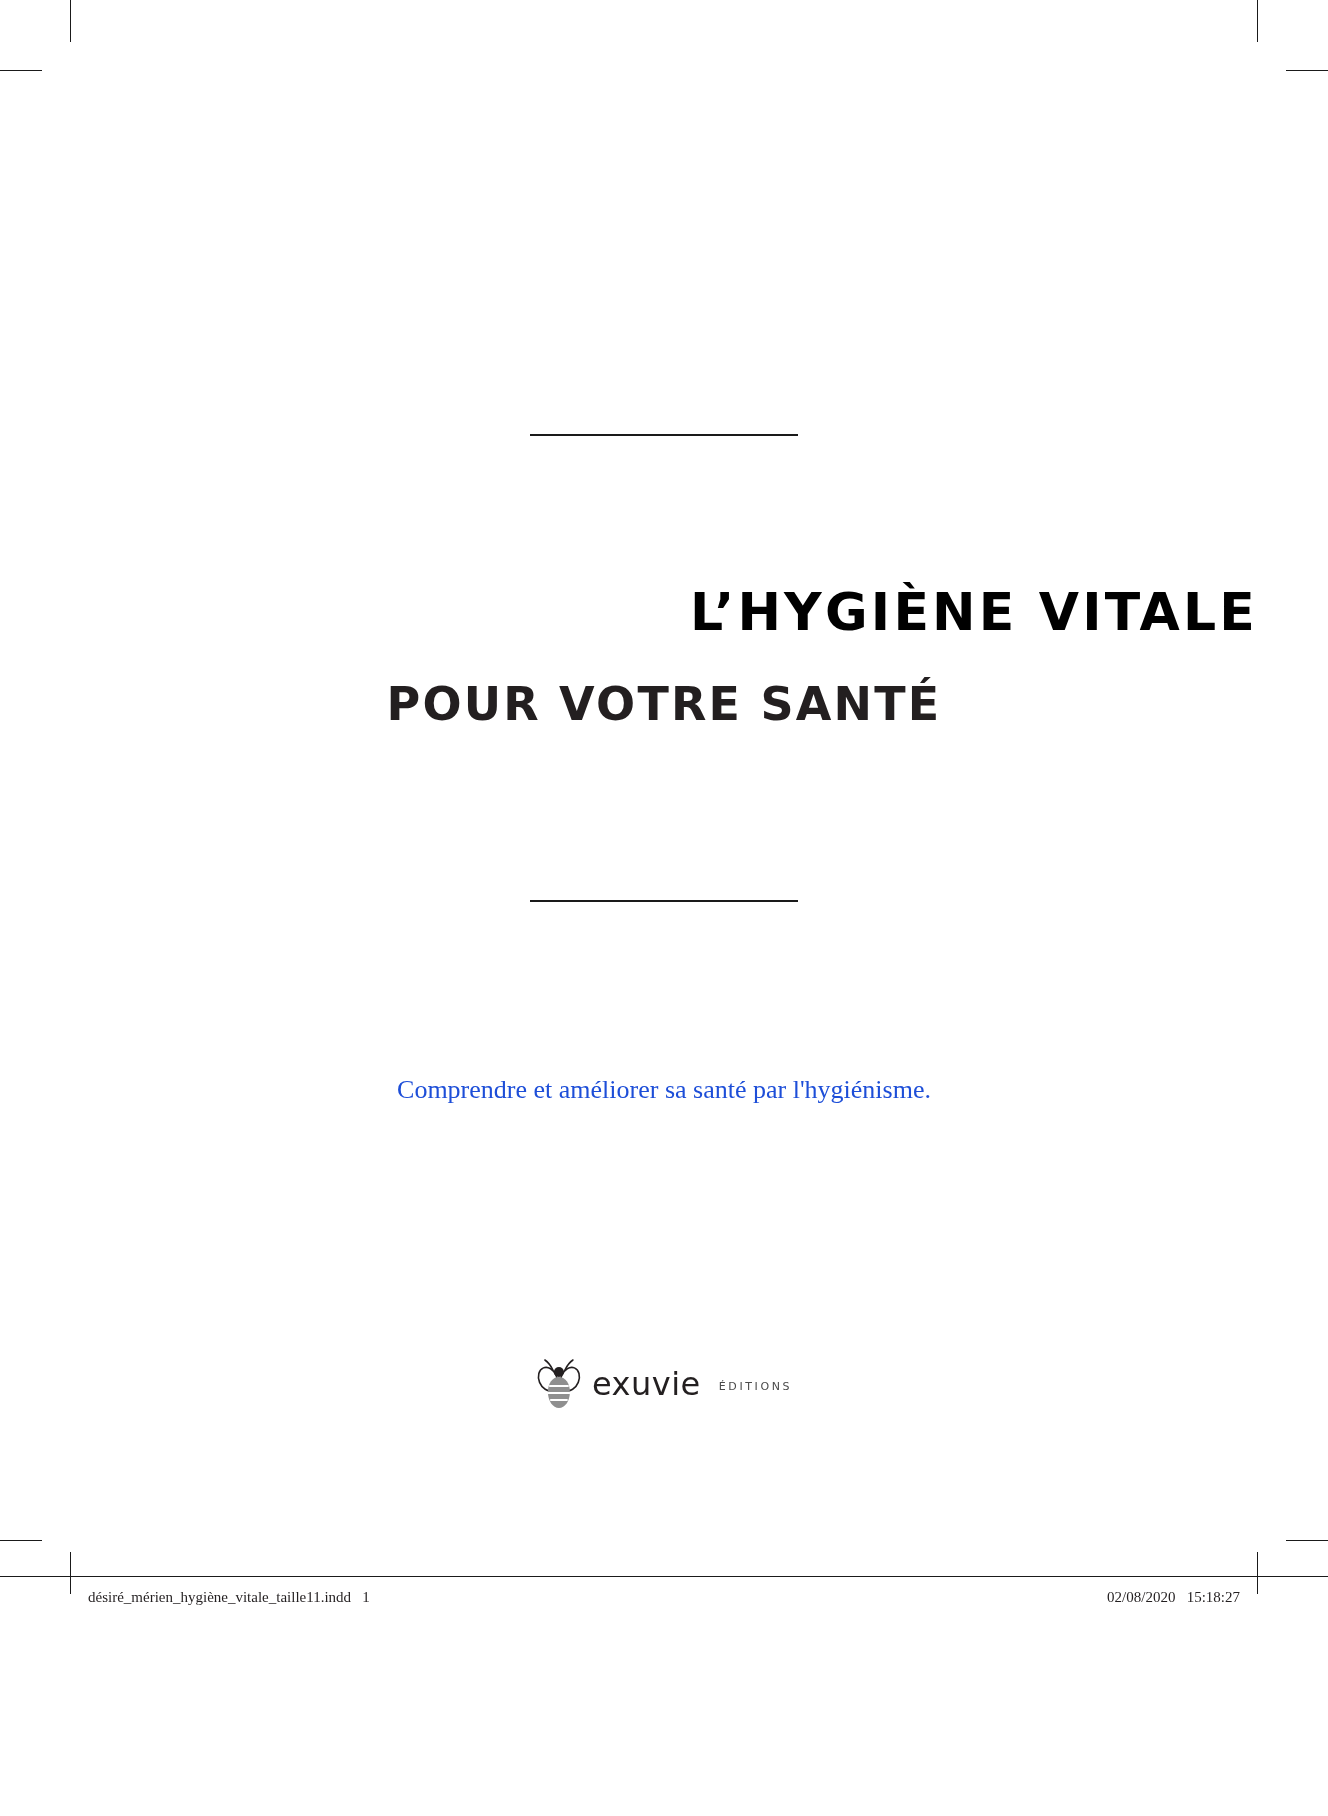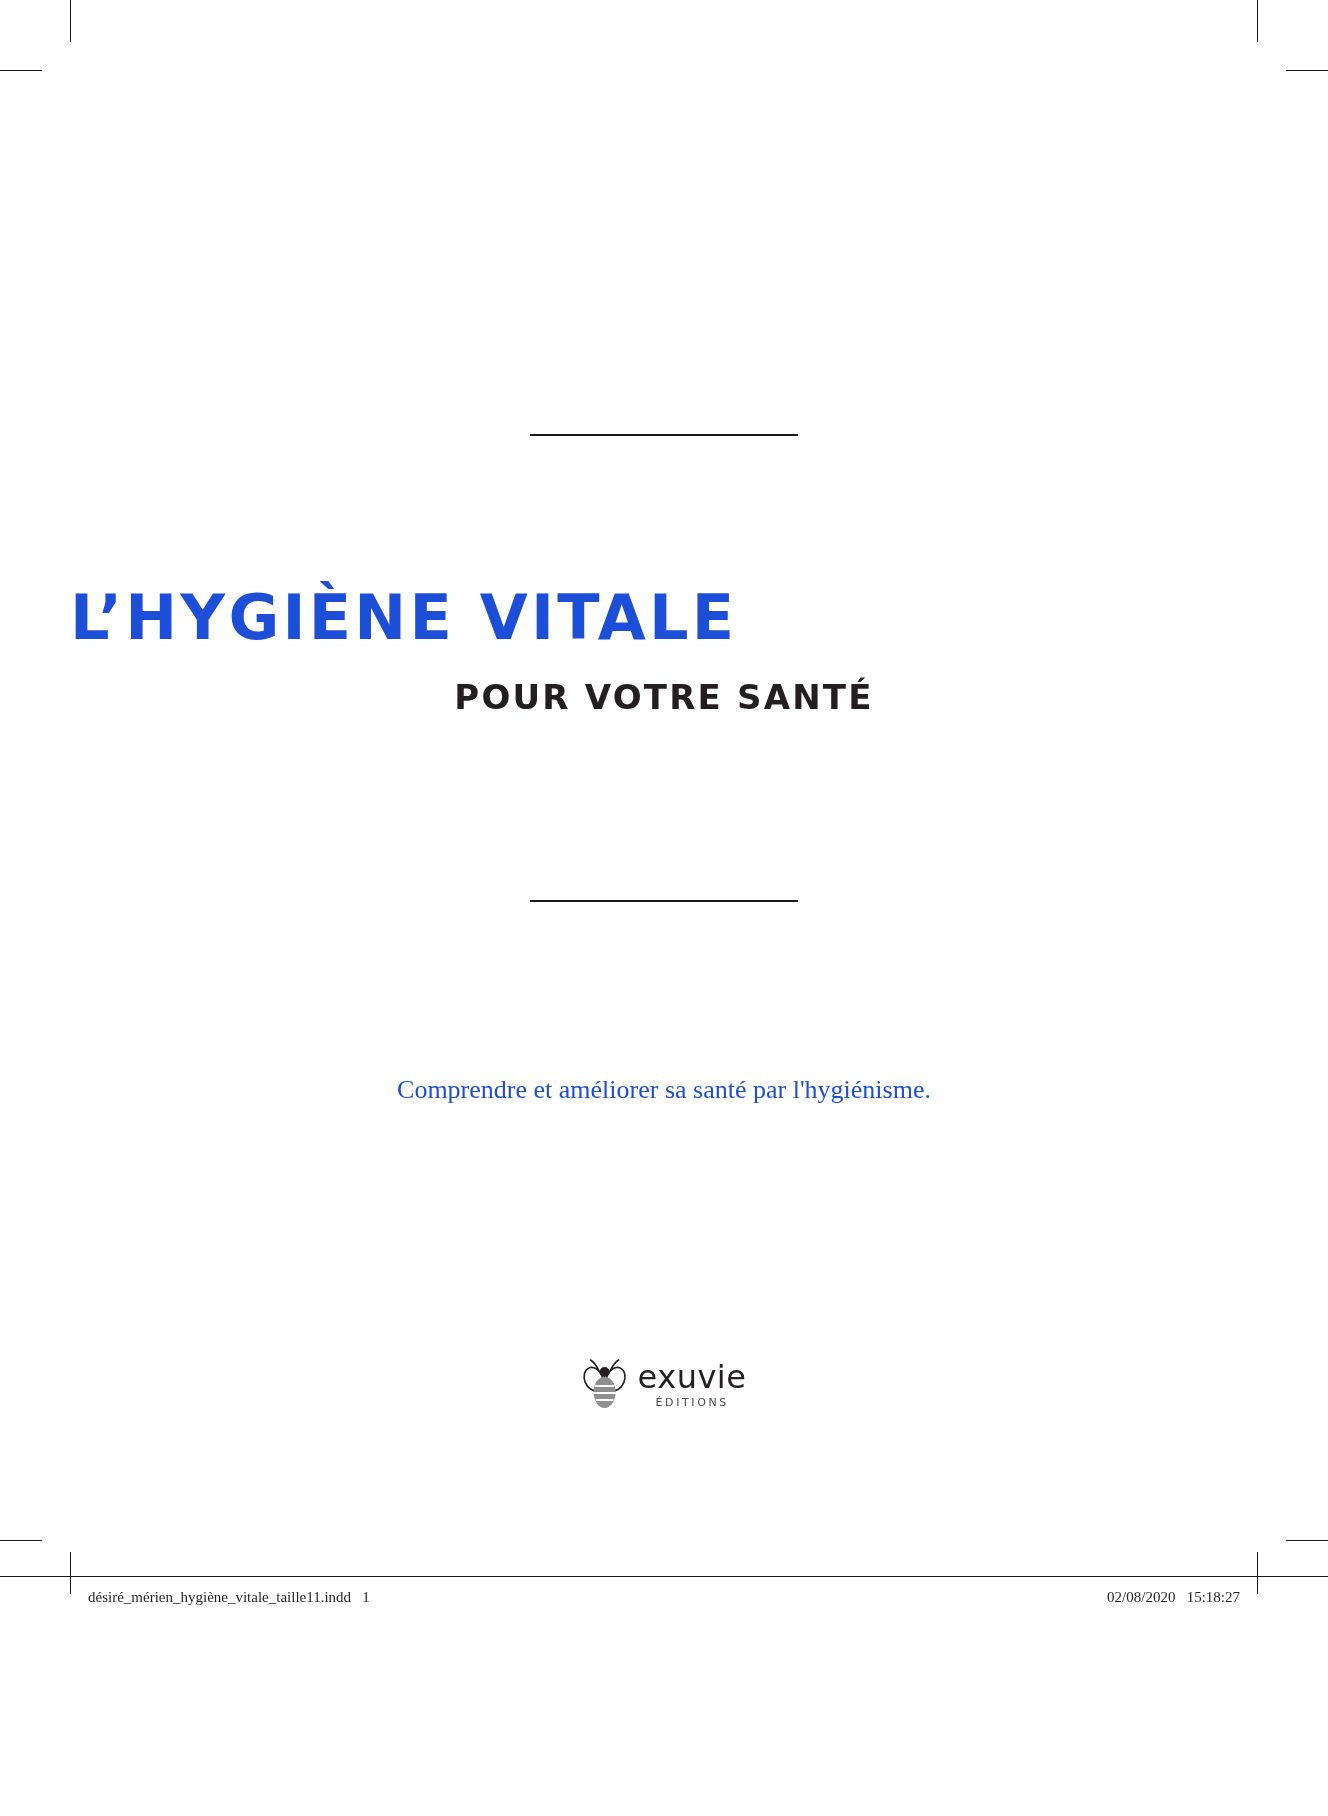--- a/index.html
+++ b/index.html
@@ -67,38 +67,38 @@
     background: #1a1a1a;
   }
   .rule-top { top: 364px; }
   .rule-bottom { top: 830px; }
 
   .title-main {
     position: absolute;
     top: 515px;
     left: 0;
     width: 100%;
-    text-align: left;
+    text-align: right;
     font-family: "DejaVu Sans", sans-serif;
     font-weight: bold;
-    font-size: 62px;
+    font-size: 52px;
     letter-spacing: 3.2px;
-    color: #1d4ed8;
+    color: #000000;
     line-height: 1.05;
   }
 
   .title-sub {
     position: absolute;
     top: 610px;
     left: 0;
     width: 100%;
     text-align: center;
     font-family: "DejaVu Sans", sans-serif;
     font-weight: bold;
-    font-size: 34px;
+    font-size: 46px;
     letter-spacing: 2.2px;
     color: #231f20;
     line-height: 1.05;
   }
 
   .tagline {
     position: absolute;
     top: 1005px;
     left: 0;
     width: 100%;
@@ -118,22 +118,22 @@
     align-items: center;
     gap: 10px;
   }
   .logo-mark {
     width: 46px;
     height: 52px;
     display: block;
   }
   .logo-text {
     display: flex;
-    flex-direction: column;
-    align-items: flex-start;
+    flex-direction: row;
+    align-items: center;
     line-height: 1;
   }
   .logo-name {
     font-family: "DejaVu Sans", sans-serif;
     font-size: 32px;
     color: #231f20;
     letter-spacing: 0.5px;
   }
   .logo-kicker {
     font-family: "DejaVu Sans", sans-serif;

